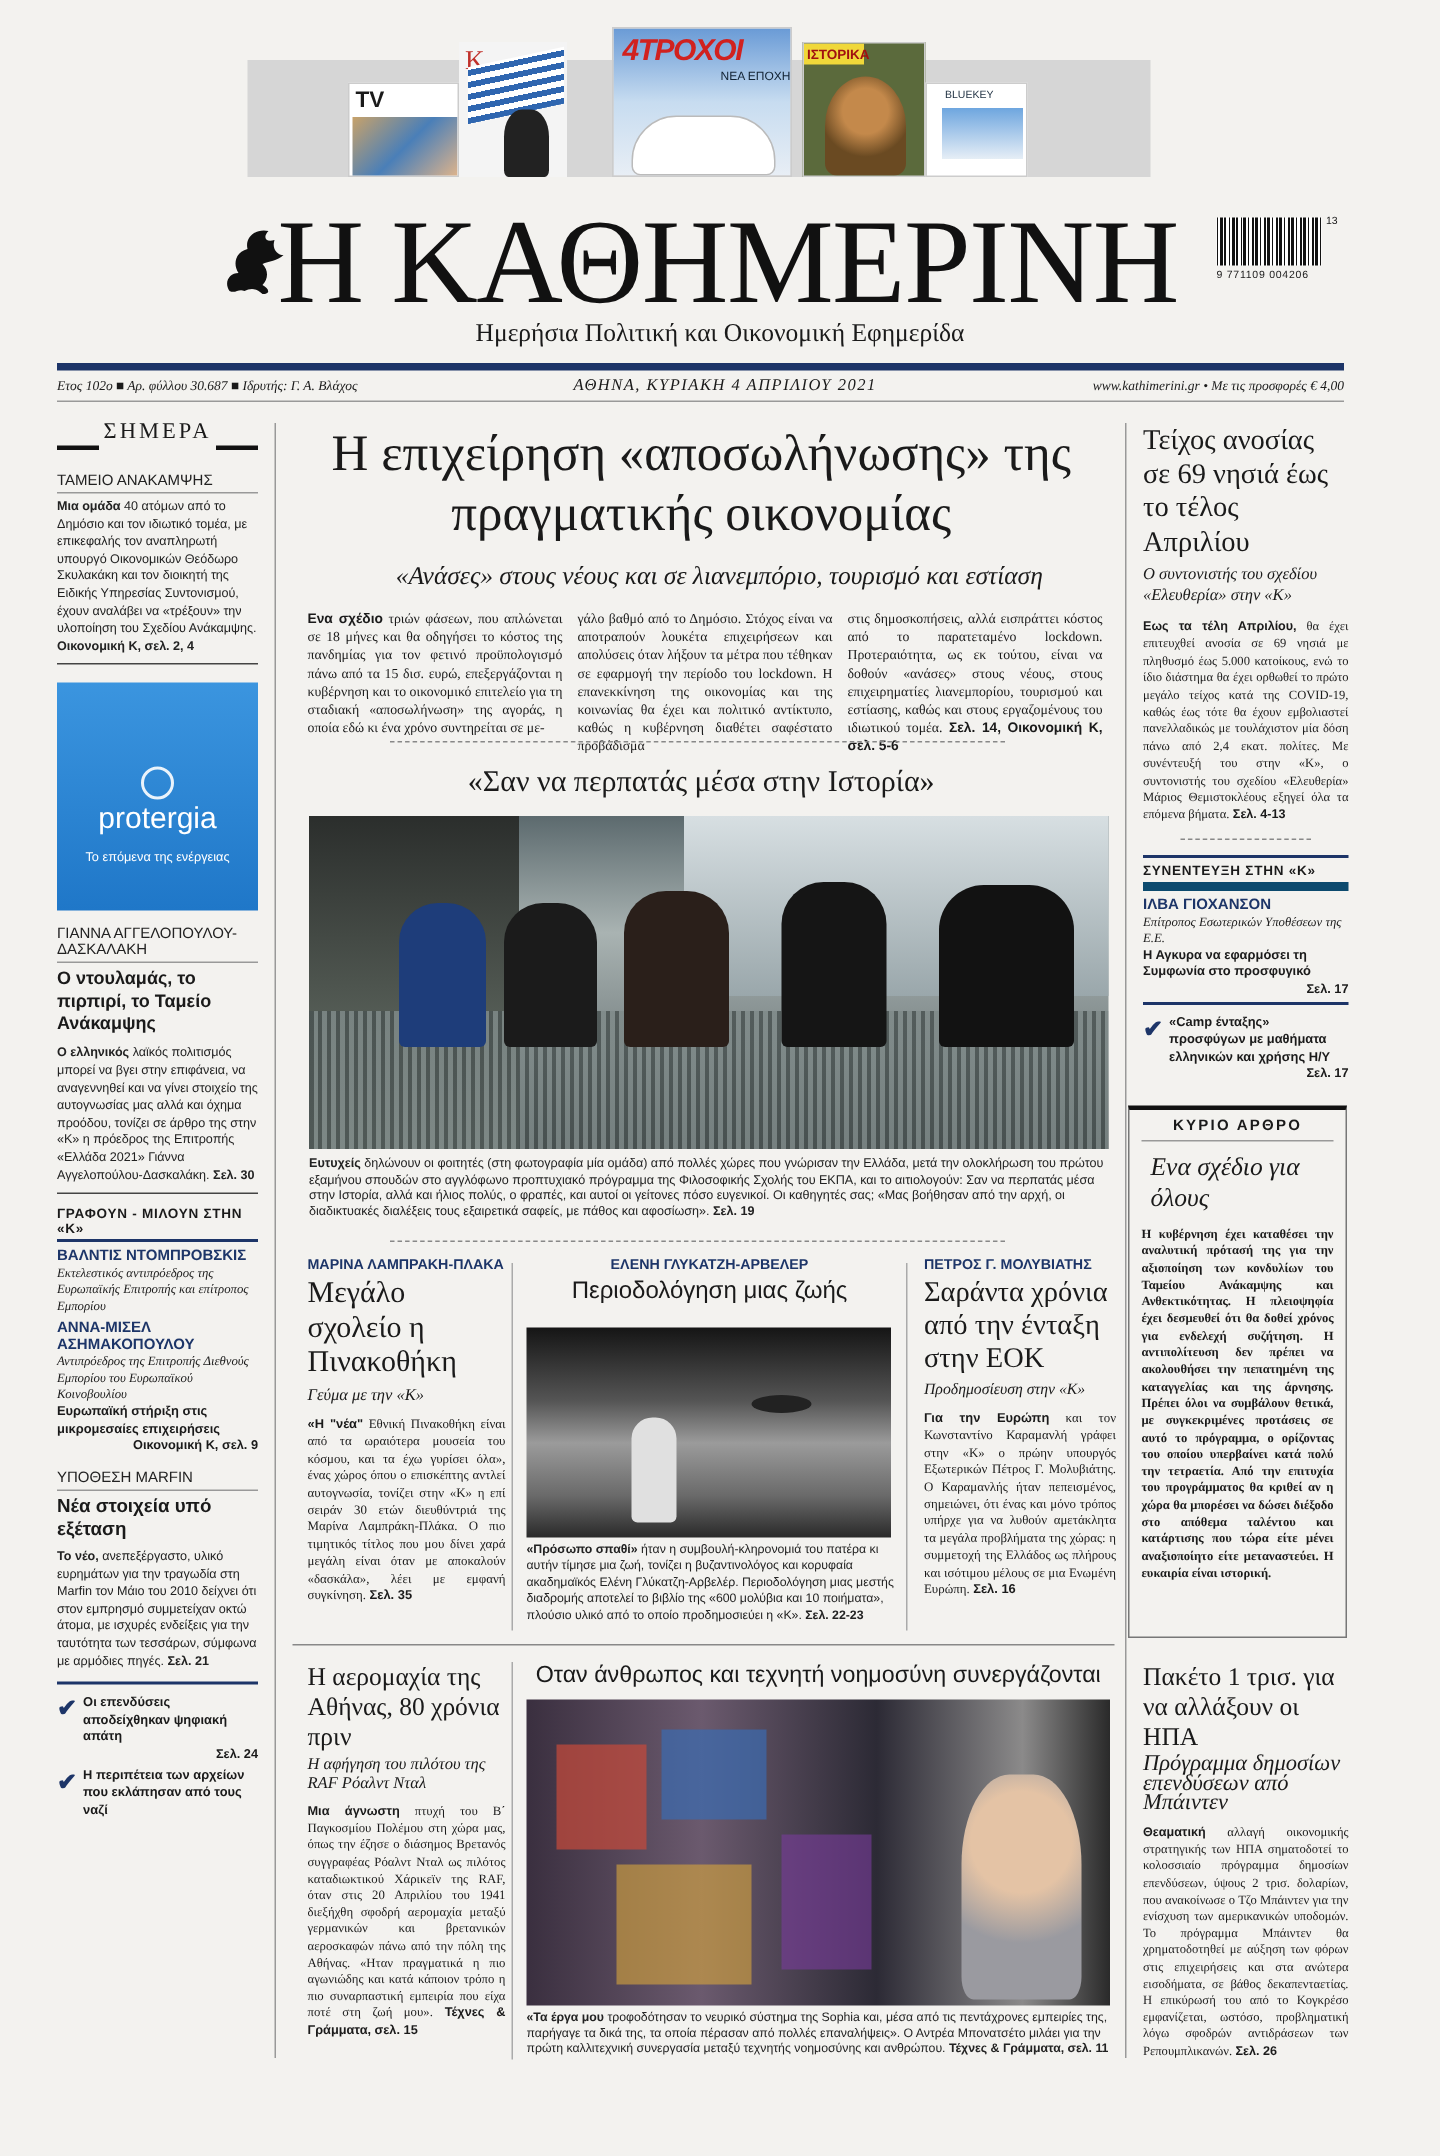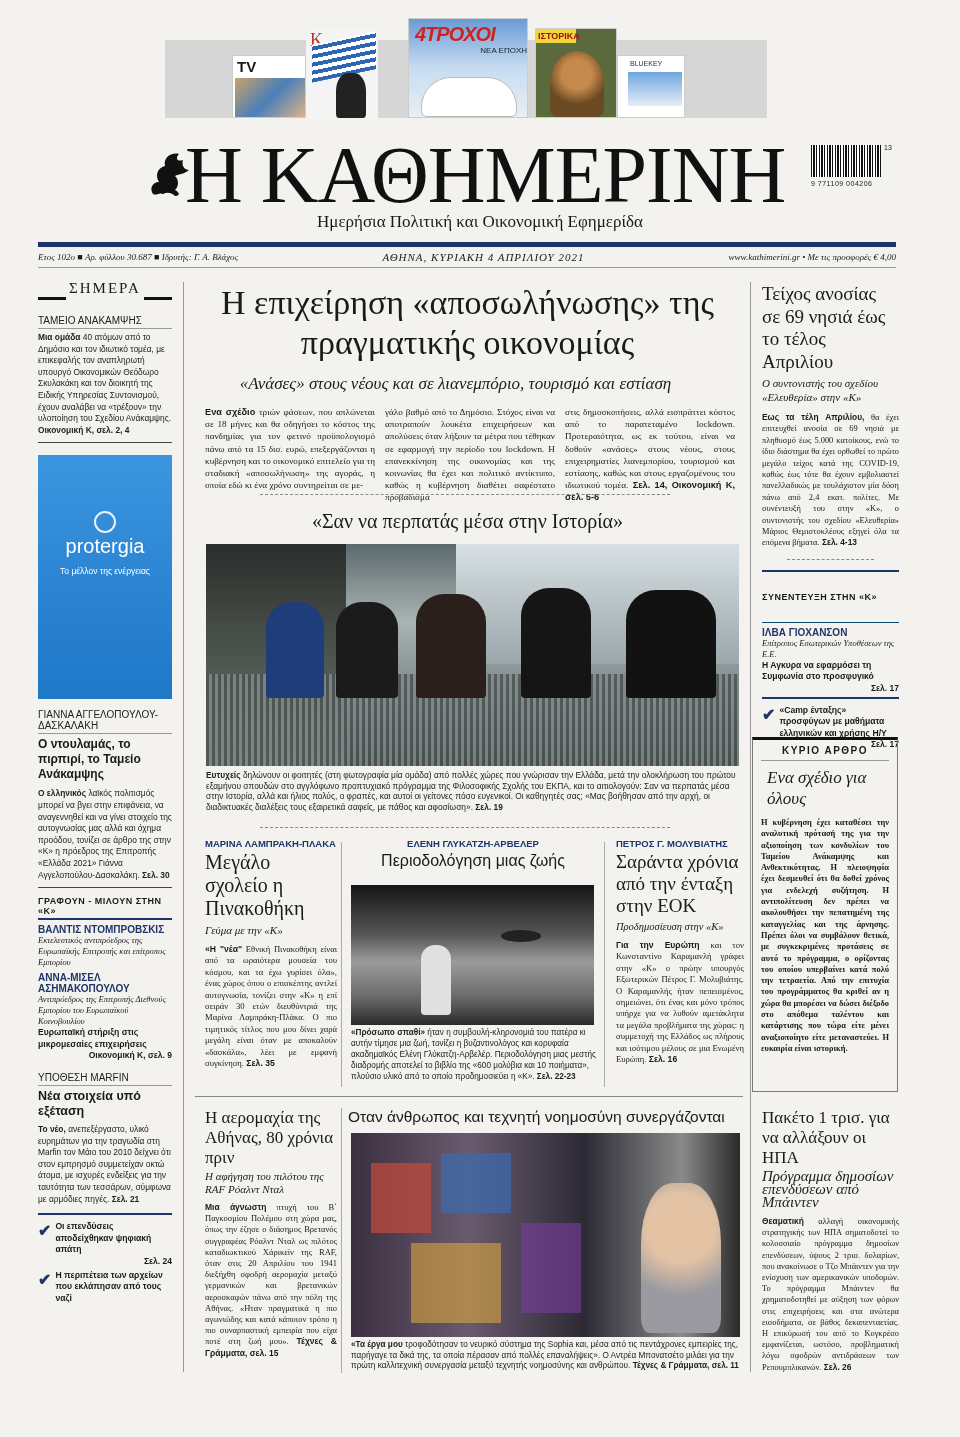--- a/index.html
+++ b/index.html
@@ -82,24 +82,24 @@
   <div style="text-align:center;font-family:'Liberation Serif',serif;font-size:15px;letter-spacing:2px;position:relative">
     <span>ΣΗΜΕΡΑ</span>
     <div style="position:absolute;left:0;top:17px;width:28px;height:3px;background:#111"></div>
     <div style="position:absolute;right:0;top:17px;width:28px;height:3px;background:#111"></div>
   </div>
   <div style="height:18px"></div>
   <div class="kicker">ΤΑΜΕΙΟ ΑΝΑΚΑΜΨΗΣ</div>
   <div class="body-s"><b>Μια ομάδα</b><span> 40 ατόμων από το Δημόσιο και τον ιδιωτικό τομέα, με επικεφαλής τον αναπληρωτή υπουργό Οικονομικών Θεόδωρο Σκυλακάκη και τον διοικητή της Ειδικής Υπηρεσίας Συντονισμού, έχουν αναλάβει να «τρέξουν» την υλοποίηση του Σχεδίου Ανάκαμψης.</span><b> Οικονομική Κ, σελ. 2, 4</b></div>
   <div style="height:1px;background:#444;margin-top:6px"></div>
 
-  <div style="margin-top:12px;height:244px;background:linear-gradient(180deg,#3b95df,#1f77c8);text-align:center;color:#fff;padding-top:56px">
+  <div style="margin-top:12px;height:152px;background:linear-gradient(180deg,#3b95df,#1f77c8);text-align:center;color:#fff;padding-top:56px">
     <div style="width:22px;height:22px;margin:0 auto 2px;border-radius:50%;border:2px solid #fff;opacity:0.9"></div>
     <div style="font-size:20px">protergia</div>
-    <div style="font-size:8.5px;margin-top:8px">Το μέλλον της ενέργειας</div>
+    <div style="font-size:8.5px;margin-top:8px">Το επόμενα της ενέργειας</div>
   </div>
 
   <div style="margin-top:10px" class="kicker">ΓΙΑΝΝΑ ΑΓΓΕΛΟΠΟΥΛΟΥ-ΔΑΣΚΑΛΑΚΗ</div>
   <div class="h-sans" style="font-size:12px;line-height:15px;margin-bottom:6px">Ο ντουλαμάς, το πιρπιρί, το Ταμείο Ανάκαμψης</div>
   <div class="body-s"><b>Ο ελληνικός</b><span> λαϊκός πολιτισμός μπορεί να βγει στην επιφάνεια, να αναγεννηθεί και να γίνει στοιχείο της αυτογνωσίας μας αλλά και όχημα προόδου, τονίζει σε άρθρο της στην «Κ» η πρόεδρος της Επιτροπής «Ελλάδα 2021» Γιάννα Αγγελοπούλου-Δασκαλάκη.</span><b> Σελ. 30</b></div>
   <div style="height:1px;background:#444;margin-top:6px"></div>
 
   <div style="margin-top:8px" class="section-head">ΓΡΑΦΟΥΝ - ΜΙΛΟΥΝ ΣΤΗΝ «Κ»</div>
   <div>
     <div class="name-blue">ΒΑΛΝΤΙΣ ΝΤΟΜΠΡΟΒΣΚΙΣ</div>
@@ -128,21 +128,21 @@
     <div style="flex:1">
         <div class="title-b">Η περιπέτεια των αρχείων που εκλάπησαν από τους ναζί</div>
       </div>
   </div>
 </div>
 
 <div class="vline" style="left:183px;top:282px;height:1090px;background:#999"></div>
 <div class="vline" style="left:750px;top:282px;height:1090px;background:#999"></div>
 
 <div class="abs serif" style="left:195px;top:283px;width:545px;text-align:center;font-size:34px;line-height:40px">Η επιχείρηση «αποσωλήνωσης» της πραγματικής οικονομίας</div>
-<div class="abs ital" style="left:183px;top:374px;width:545px;text-align:center;font-size:17px">«Ανάσες» στους νέους και σε λιανεμπόριο, τουρισμό και εστίαση</div>
+<div class="abs ital" style="left:207px;top:374px;width:545px;text-align:center;font-size:17px">«Ανάσες» στους νέους και σε λιανεμπόριο, τουρισμό και εστίαση</div>
 <div class="abs" style="left:205px;top:406px;width:530px;display:grid;grid-template-columns:1fr 1fr 1fr;gap:10px;font-family:'Liberation Serif',serif;font-size:9.2px;line-height:12.2px;text-align:justify">
   <div><b class="sans">Ενα σχέδιο</b><span> τριών φάσεων, που απλώνεται σε 18 μήνες και θα οδηγήσει το κόστος της πανδημίας για τον φετινό προϋπολογισμό πάνω από τα 15 δισ. ευρώ, επεξεργάζονται η κυβέρνηση και το οικονομικό επιτελείο για τη σταδιακή «αποσωλήνωση» της αγοράς, η οποία εδώ κι ένα χρόνο συντηρείται σε με-</span></div>
   <div>γάλο βαθμό από το Δημόσιο. Στόχος είναι να αποτραπούν λουκέτα επιχειρήσεων και απολύσεις όταν λήξουν τα μέτρα που τέθηκαν σε εφαρμογή την περίοδο του lockdown. Η επανεκκίνηση της οικονομίας και της κοινωνίας θα έχει και πολιτικό αντίκτυπο, καθώς η κυβέρνηση διαθέτει σαφέστατο προβάδισμα</div>
   <div><span>στις δημοσκοπήσεις, αλλά εισπράττει κόστος από το παρατεταμένο lockdown. Προτεραιότητα, ως εκ τούτου, είναι να δοθούν «ανάσες» στους νέους, στους επιχειρηματίες λιανεμπορίου, τουρισμού και εστίασης, καθώς και στους εργαζομένους του ιδιωτικού τομέα.</span><b class="sans"> Σελ. 14, Οικονομική Κ, σελ. 5-6</b></div>
 </div>
 <div class="abs dash" style="left:260px;top:494px;width:410px"></div>
 
 <div class="abs serif" style="left:195px;top:510px;width:545px;text-align:center;font-size:20px">«Σαν να περπατάς μέσα στην Ιστορία»</div>
 <div class="photo" style="left:206px;top:544px;width:533px;height:222px;background:linear-gradient(180deg,#5c6a6e 0%,#a9b3b2 35%,#7a8485 70%,#3c4546 100%)">
   <div style="position:absolute;left:0;top:0;width:140px;height:222px;background:linear-gradient(180deg,#2b2e2c,#6f7a70)"></div>
@@ -181,36 +181,36 @@
   <div style="font-family:'Liberation Serif',serif;font-size:8.6px;line-height:11.4px;text-align:justify"><b class="sans">Για την Ευρώπη</b><span> και τον Κωνσταντίνο Καραμανλή γράφει στην «Κ» ο πρώην υπουργός Εξωτερικών Πέτρος Γ. Μολυβιάτης. Ο Καραμανλής ήταν πεπεισμένος, σημειώνει, ότι ένας και μόνο τρόπος υπήρχε για να λυθούν αμετάκλητα τα μεγάλα προβλήματα της χώρας: η συμμετοχή της Ελλάδος ως πλήρους και ισότιμου μέλους σε μια Ενωμένη Ευρώπη.</span><b class="sans"> Σελ. 16</b></div>
 </div>
 <div class="abs" style="left:195px;top:1096px;width:548px;height:1px;background:#888"></div>
 
 <div class="abs" style="left:205px;top:1108px;width:132px">
   <div class="serif" style="font-size:17px;line-height:20px">Η αερομαχία της Αθήνας, 80 χρόνια πριν</div>
   <div class="ital" style="font-size:11px;line-height:13px;margin:2px 0 6px">Η αφήγηση του πιλότου της RAF Ρόαλντ Νταλ</div>
   <div style="font-family:'Liberation Serif',serif;font-size:8.5px;line-height:11.2px;text-align:justify"><b class="sans">Μια άγνωστη</b><span> πτυχή του Β΄ Παγκοσμίου Πολέμου στη χώρα μας, όπως την έζησε ο διάσημος Βρετανός συγγραφέας Ρόαλντ Νταλ ως πιλότος καταδιωκτικού Χάρικεϊν της RAF, όταν στις 20 Απριλίου του 1941 διεξήχθη σφοδρή αερομαχία μεταξύ γερμανικών και βρετανικών αεροσκαφών πάνω από την πόλη της Αθήνας. «Ηταν πραγματικά η πιο αγωνιώδης και κατά κάποιον τρόπο η πιο συναρπαστική εμπειρία που είχα ποτέ στη ζωή μου».</span><b class="sans"> Τέχνες &amp; Γράμματα, σελ. 15</b></div>
 </div>
 <div class="vline" style="left:341px;top:1108px;height:265px;background:#aaa"></div>
-<div class="abs" style="left:348px;top:1108px;width:395px;text-align:left;font-size:15.5px">Οταν άνθρωπος και τεχνητή νοημοσύνη συνεργάζονται</div>
+<div class="abs" style="left:348px;top:1108px;width:395px;text-align:center;font-size:15.5px">Οταν άνθρωπος και τεχνητή νοημοσύνη συνεργάζονται</div>
 <div class="photo" style="left:351px;top:1133px;width:389px;height:204px;background:linear-gradient(90deg,#3a2f3f 0%,#6b5a6e 30%,#2c2a35 60%,#8b8a8a 85%,#2a2a2a 100%)">
   <div style="position:absolute;left:20px;top:30px;width:60px;height:70px;background:#c84a3a;opacity:0.7"></div>
   <div style="position:absolute;left:90px;top:20px;width:70px;height:60px;background:#3b6bb0;opacity:0.7"></div>
   <div style="position:absolute;left:60px;top:110px;width:90px;height:80px;background:#d9a63c;opacity:0.6"></div>
   <div style="position:absolute;left:170px;top:90px;width:60px;height:90px;background:#7a3c9c;opacity:0.6"></div>
   <div style="position:absolute;left:290px;top:50px;width:80px;height:150px;background:radial-gradient(circle at 50% 30%,#e4c3a5 0 30%,#9a9aa0 60%);border-radius:40% 40% 10% 10%"></div>
 </div>
 <div class="abs body-s" style="left:351px;top:1340px;width:395px;font-size:8.2px;line-height:10.6px"><b>«Τα έργα μου</b><span> τροφοδότησαν το νευρικό σύστημα της Sophia και, μέσα από τις πεντάχρονες εμπειρίες της, παρήγαγε τα δικά της, τα οποία πέρασαν από πολλές επαναλήψεις». Ο Αντρέα Μπονατσέτο μιλάει για την πρώτη καλλιτεχνική συνεργασία μεταξύ τεχνητής νοημοσύνης και ανθρώπου.</span><b> Τέχνες &amp; Γράμματα, σελ. 11</b></div>
 
 <div class="abs" style="left:762px;top:283px;width:137px">
   <div class="serif" style="font-size:19px;line-height:22.5px">Τείχος ανοσίας σε 69 νησιά έως το τέλος Απριλίου</div>
   <div class="ital" style="font-size:11px;line-height:14px;margin:3px 0 8px">Ο συντονιστής του σχεδίου «Ελευθερία» στην «Κ»</div>
   <div style="font-family:'Liberation Serif',serif;font-size:8.4px;line-height:11.4px;text-align:justify"><b class="sans">Εως τα τέλη Απριλίου,</b><span> θα έχει επιτευχθεί ανοσία σε 69 νησιά με πληθυσμό έως 5.000 κατοίκους, ενώ το ίδιο διάστημα θα έχει ορθωθεί το πρώτο μεγάλο τείχος κατά της COVID-19, καθώς έως τότε θα έχουν εμβολιαστεί πανελλαδικώς με τουλάχιστον μία δόση πάνω από 2,4 εκατ. πολίτες. Με συνέντευξή του στην «Κ», ο συντονιστής του σχεδίου «Ελευθερία» Μάριος Θεμιστοκλέους εξηγεί όλα τα επόμενα βήματα.</span><b class="sans"> Σελ. 4-13</b></div>
   <div class="dash" style="margin:10px 25px 10px"></div>
-  <div class="section-head" style="border-top:2px solid #1d3568;border-bottom:1px solid #0c4a6e;padding:20px 0">ΣΥΝΕΝΤΕΥΞΗ ΣΤΗΝ «Κ»</div>
+  <div class="section-head" style="border-top:2px solid #1d3568;border-bottom:6px solid #0c4a6e;padding:3px 0">ΣΥΝΕΝΤΕΥΞΗ ΣΤΗΝ «Κ»</div>
   <div>
     <div class="name-blue">ΙΛΒΑ ΓΙΟΧΑΝΣΟΝ</div>
     <div class="role">Επίτροπος Εσωτερικών Υποθέσεων της Ε.Ε.</div>
     <div class="title-b">Η Αγκυρα να εφαρμόσει τη Συμφωνία στο προσφυγικό</div>
     <div class="page-ref">Σελ. 17</div>
   </div>
   <div style="height:2px;background:#1d3568;margin-top:4px"></div>
   <div style="display:flex;gap:4px;margin-top:6px">
     <span class="check">✔</span>
     <div style="flex:1">

